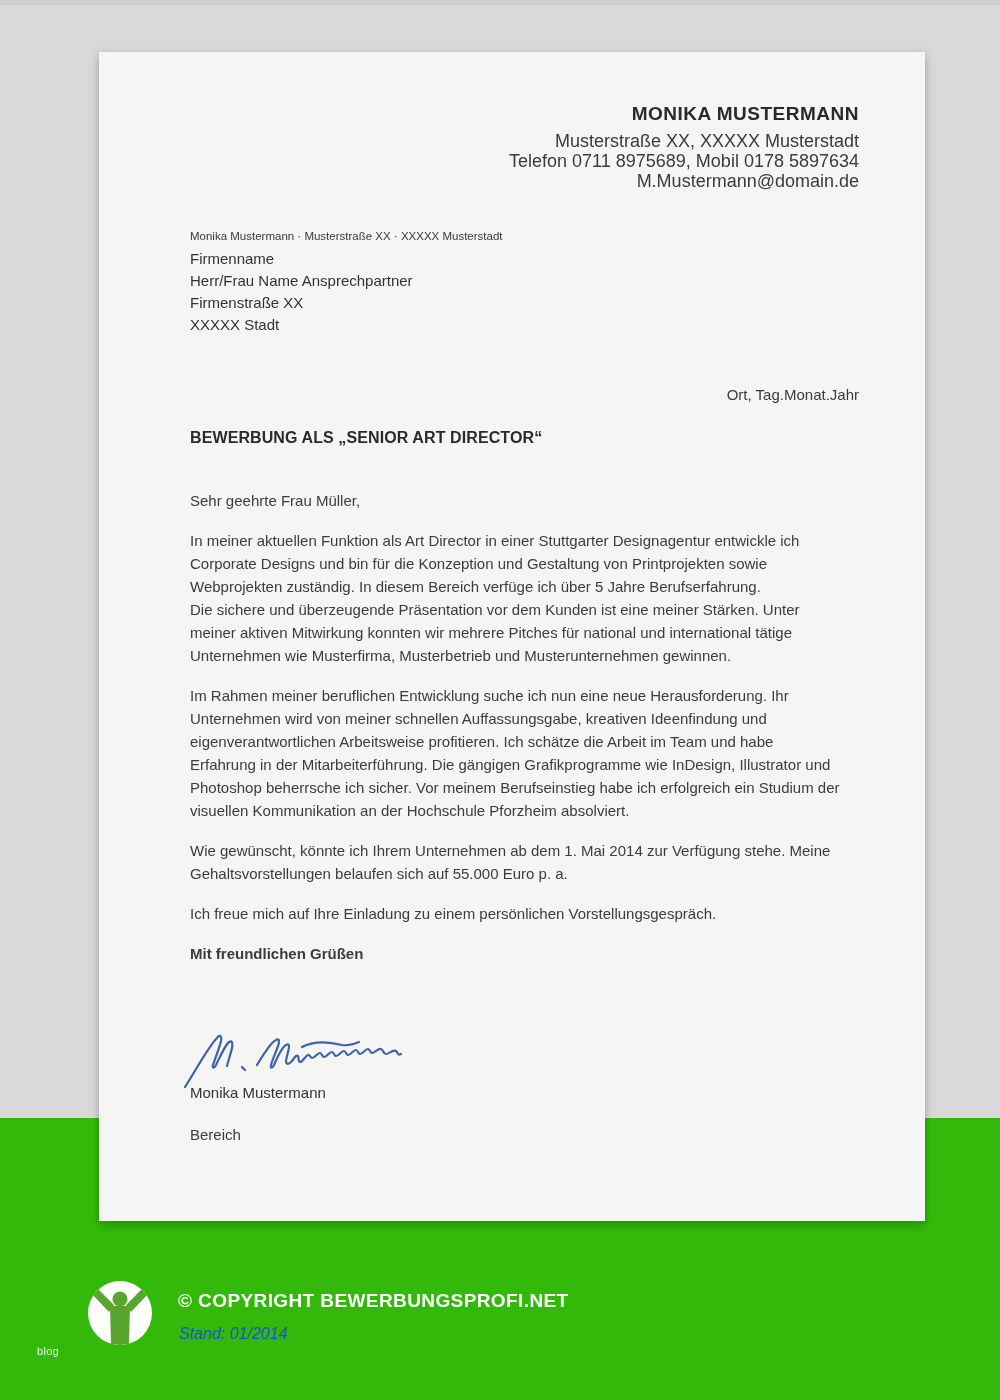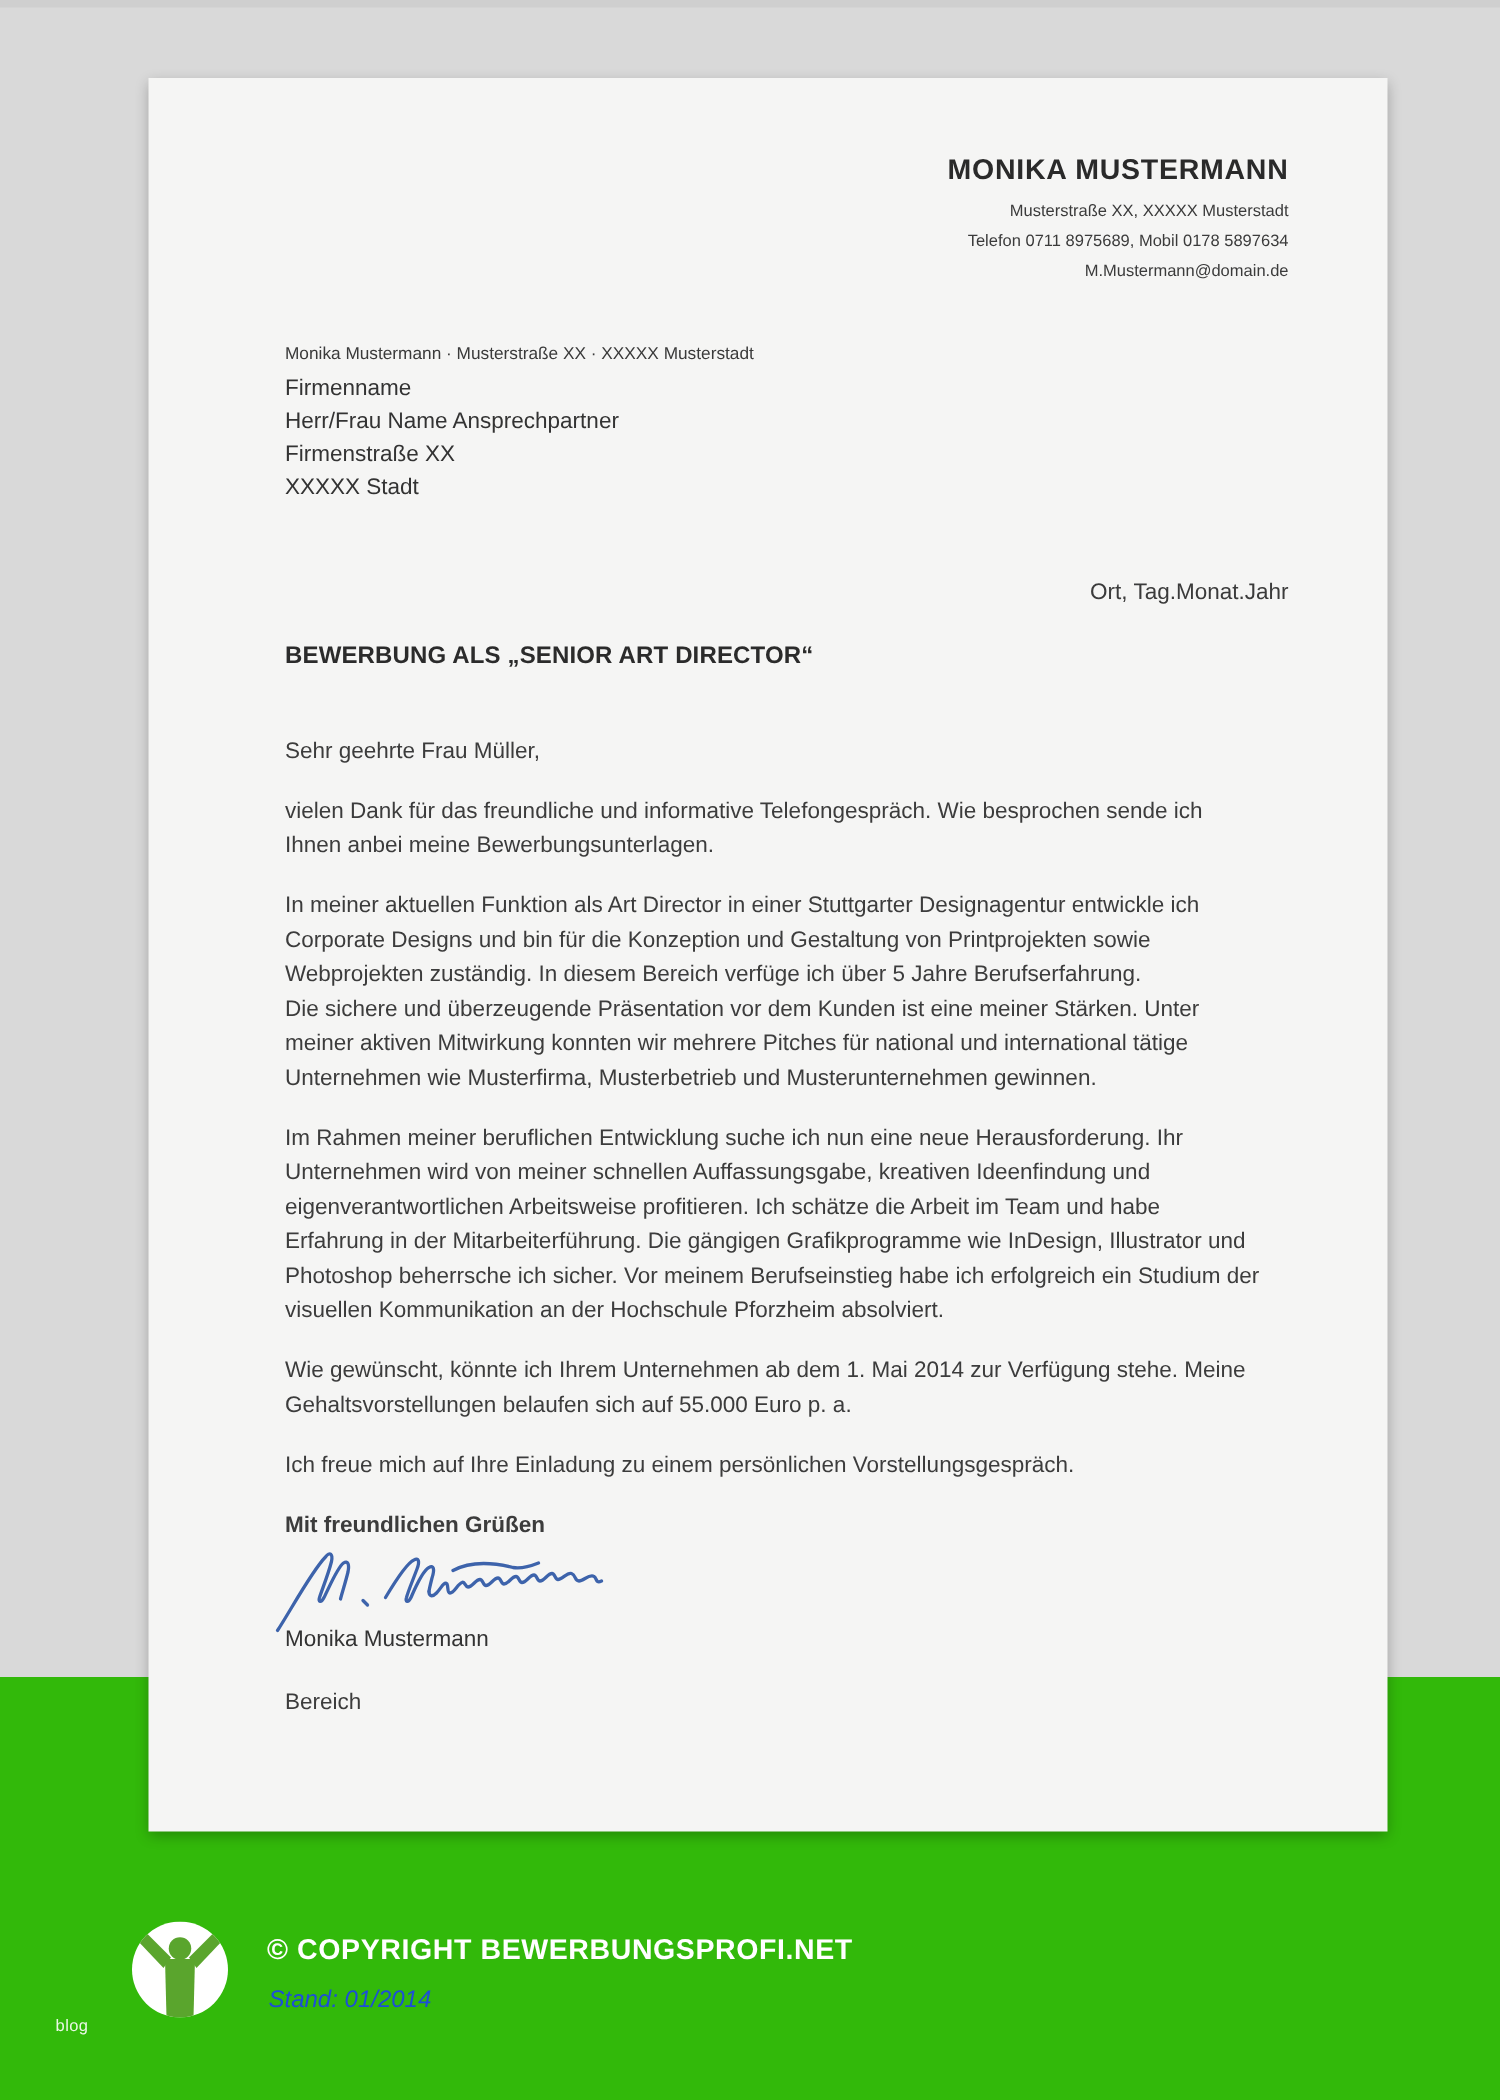--- a/index.html
+++ b/index.html
@@ -25,21 +25,21 @@
     margin-left:12px;
   }
   
   .letterhead {
     position:absolute; top:48px; right:66px; text-align:right; color:#3b3b3b;
   }
   .letterhead .name {
     font-size:19px; font-weight:700; letter-spacing:0.5px; color:#2a2a2a;
     line-height:27px; margin-bottom:4px;
   }
-  .letterhead .contact-line { font-size:11px; line-height:20px; }
+  .letterhead .contact-line { font-size:18px; line-height:20px; }
 
   .sender-line {
     position:absolute; top:178px; left:91px;
     font-size:11.5px; color:#3a3a3a;text-align:center;
   }
   .recipient {
     position:absolute; top:196px; left:91px;
     font-size:15px; line-height:22px; color:#333;
   }
   .date-line {
@@ -104,22 +104,20 @@
   </div>
 
   <div class="date-line">Ort, Tag.Monat.Jahr</div>
 
   <div class="subject-block">
     <div class="subject-title">BEWERBUNG ALS „SENIOR ART DIRECTOR“</div>
   </div>
 
   <div class="letter-body">
     <p>Sehr geehrte Frau Müller,</p>
-    <p>vielen Dank für das freundliche und informative Telefongespräch. Wie besprochen sende ich
-Ihnen anbei meine Bewerbungsunterlagen.</p>
     <p>In meiner aktuellen Funktion als Art Director in einer Stuttgarter Designagentur entwickle ich
 Corporate Designs und bin für die Konzeption und Gestaltung von Printprojekten sowie
 Webprojekten zuständig. In diesem Bereich verfüge ich über 5 Jahre Berufserfahrung.
 Die sichere und überzeugende Präsentation vor dem Kunden ist eine meiner Stärken. Unter
 meiner aktiven Mitwirkung konnten wir mehrere Pitches für national und international tätige
 Unternehmen wie Musterfirma, Musterbetrieb und Musterunternehmen gewinnen.</p>
     <p>Im Rahmen meiner beruflichen Entwicklung suche ich nun eine neue Herausforderung. Ihr
 Unternehmen wird von meiner schnellen Auffassungsgabe, kreativen Ideenfindung und
 eigenverantwortlichen Arbeitsweise profitieren. Ich schätze die Arbeit im Team und habe
 Erfahrung in der Mitarbeiterführung. Die gängigen Grafikprogramme wie InDesign, Illustrator und

